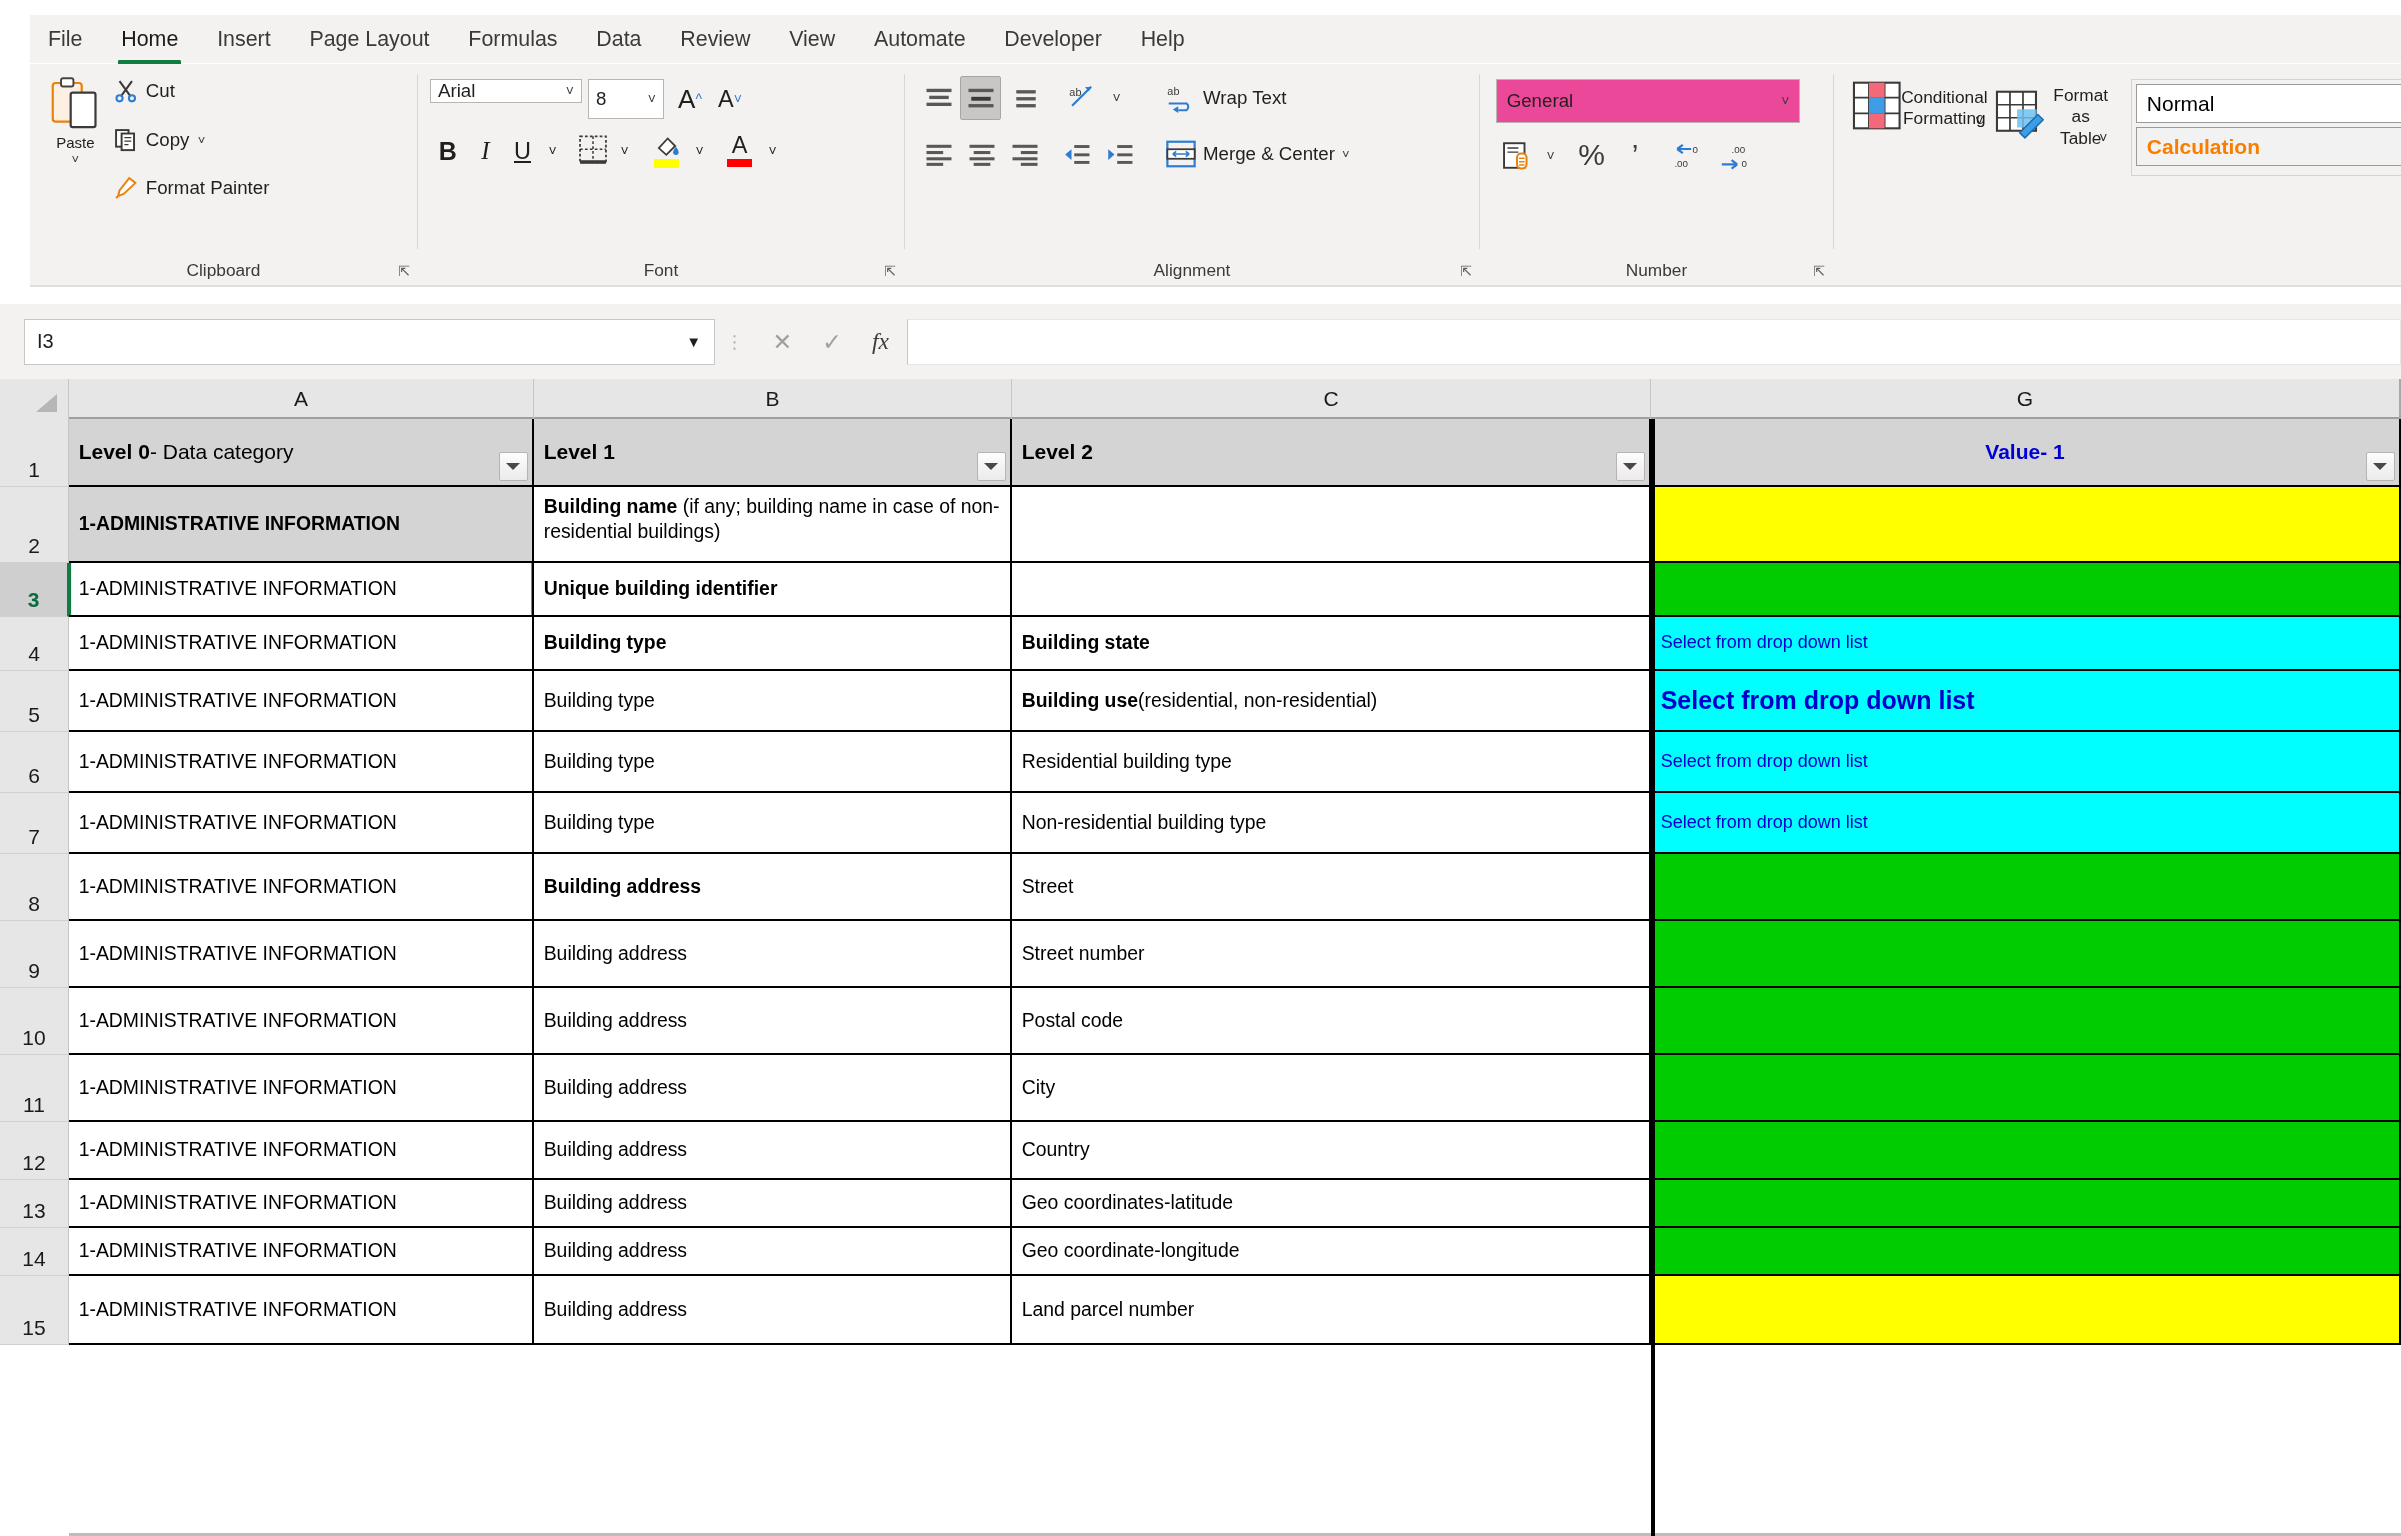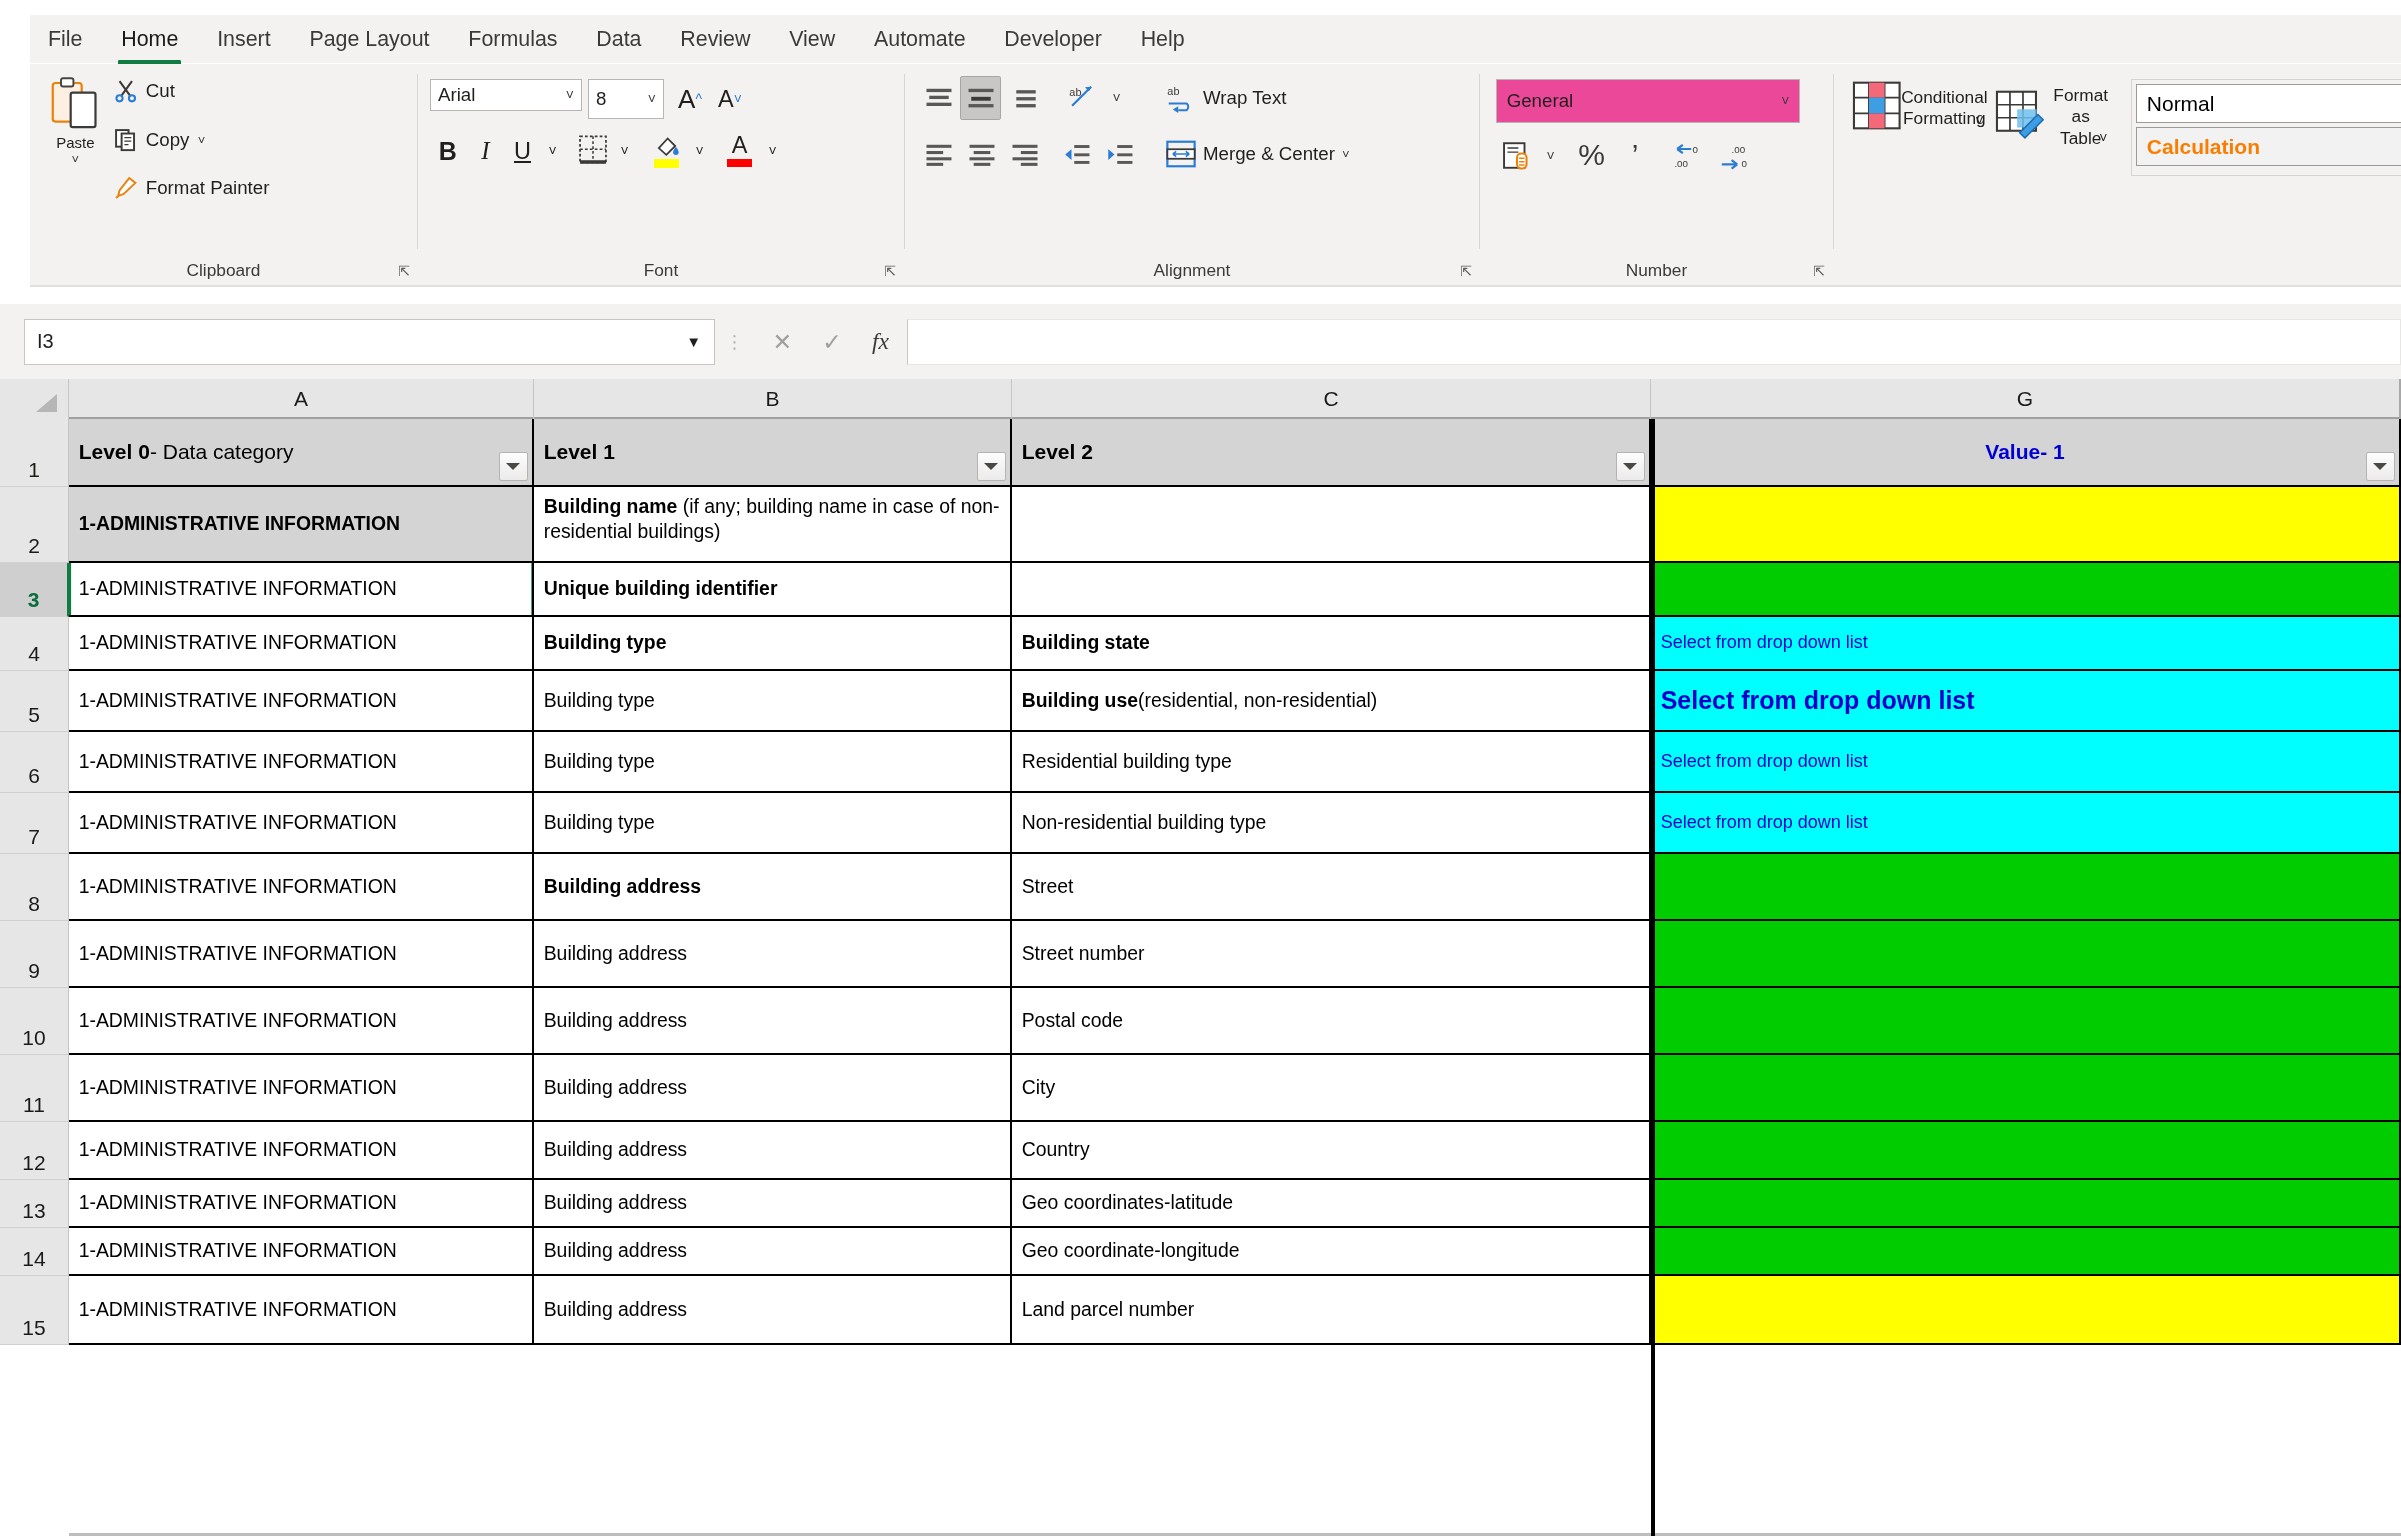--- a/index.html
+++ b/index.html
@@ -260,21 +260,21 @@
     </div>
     <div class="rgroup-label">
       <span>Clipboard</span>
       <span class="dialog-launcher">⇱</span>
     </div>
   </div>
   <div class="rsep" style="left:387px;"></div>
 
   <div class="rgroup" style="left:389px; width:484px;">
     <div class="rgroup-body">
-      <div class="fontbox" style="left:11px; top:15px; width:152px; height:32px;">
+      <div class="fontbox" style="left:11px; top:15px; width:152px; height:24px;">
         <span>Arial</span>
         <span class="cv">˅</span>
       </div>
       <div class="fontbox" style="left:169px; top:15px; width:76px; height:40px;">
         <span>8</span>
         <span class="cv">˅</span>
       </div>
       <div class="fbtn" style="left:253px; top:16.6px; width:36px; height:37px; font-size:26px;">A<span style="font-size:14px; color:#2b7cd3;">^</span></div>
       <div class="fbtn" style="left:293px; top:16.6px; width:36px; height:37px; font-size:23.5px;">A<span style="font-size:14px; color:#2b7cd3;">˅</span></div>
 

